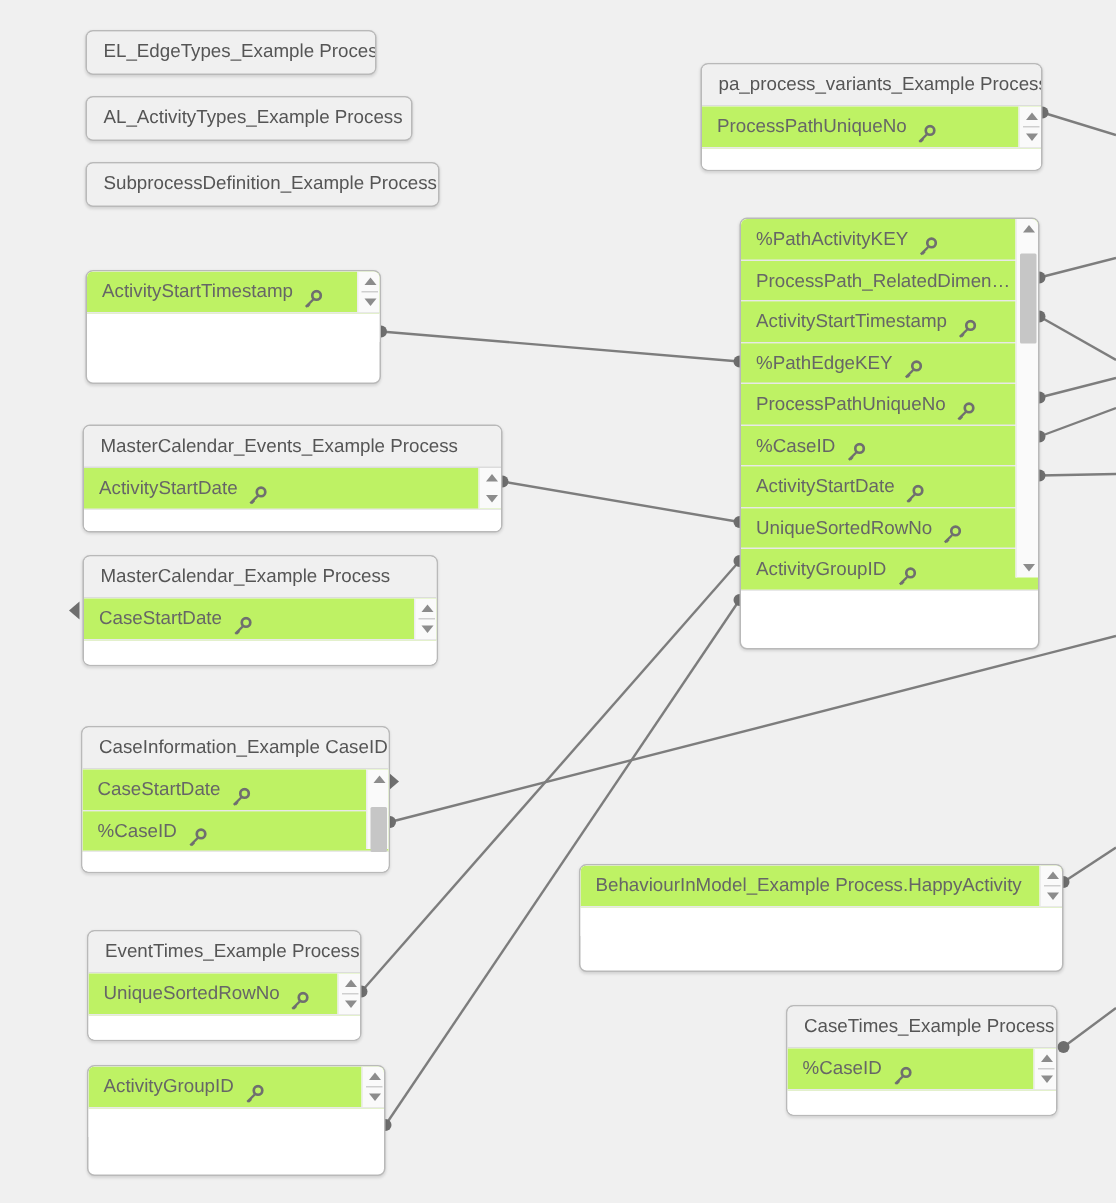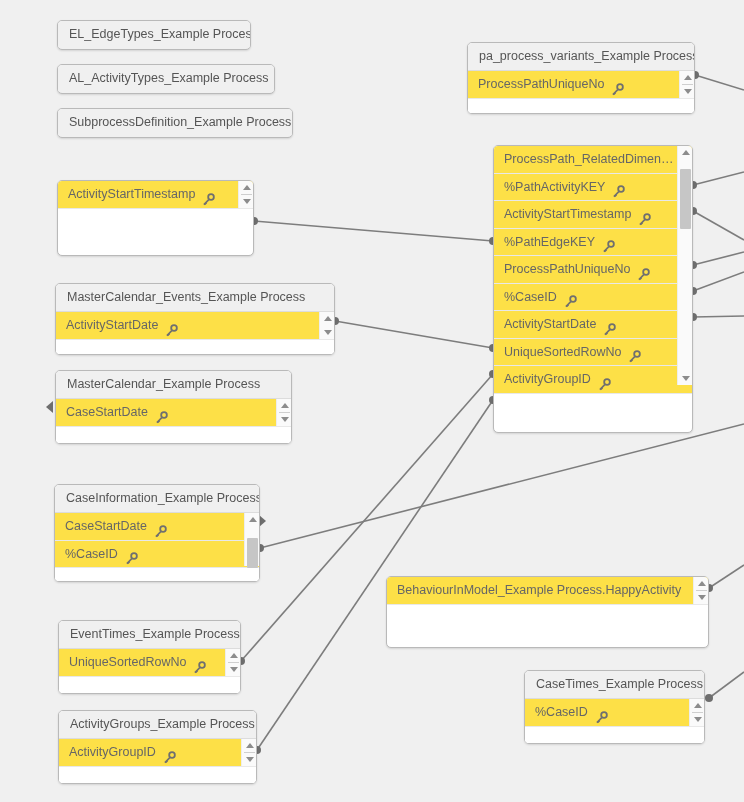--- a/index.html
+++ b/index.html
@@ -81,21 +81,21 @@
     font-size: 12.5px;
     color: #666666;
     height: 26.5px;
     line-height: 26.5px;
     padding: 0 10px;
     border-bottom: 1px solid #e8e8e8;
     white-space: nowrap;
     overflow: hidden;
     display: flex;
     align-items: center;
-    background: #fde047;
+    background: #bef264;
   }
   .field:last-child { border-bottom: 1px solid #e8e8e8; }
   .field-label { display: inline-block; }
   .key-icon {
     display: inline-block;
     width: 13px;
     height: 13px;
     margin-left: 7px;
     flex: 0 0 auto;
     position: relative;
@@ -248,31 +248,31 @@
               <i></i>
             </div>
             <div class="sb-divider" style="top: 13px;"></div>
           </div>
         </div>
       </div>
       <div class="tbl" style="left: 493px; top: 145px; width: 200px; height: 288px;">
         <div class="tbl-body">
           <div class="fields">
             <div class="field" style="padding-right: 20px;">
+              <span class="field-label">%PathActivityKEY</span>
+              <span class="key-icon"><svg viewBox="0 0 16 16" width="13" height="13" aria-hidden="true">
+                  <g fill="#6f6f6f">
+                    <circle cx="11.1" cy="4.9" r="3.5" fill="none" stroke="#6f6f6f" stroke-width="2.2"></circle>
+                    <rect x="1.0" y="10.3" width="8.6" height="1.9" transform="rotate(-45 5.3 11.2)"></rect>
+                    <rect x="3.0" y="12.1" width="3.0" height="1.8" transform="rotate(-45 4.5 13.0)"></rect>
+                  </g>
+                </svg></span>
+            </div>
+            <div class="field" style="padding-right: 20px;">
               <span class="field-label">ProcessPath_RelatedDimen…</span>
-            </div>
-            <div class="field" style="padding-right: 20px;">
-              <span class="field-label">%PathActivityKEY</span>
-              <span class="key-icon"><svg viewBox="0 0 16 16" width="13" height="13" aria-hidden="true">
-                  <g fill="#6f6f6f">
-                    <circle cx="11.1" cy="4.9" r="3.5" fill="none" stroke="#6f6f6f" stroke-width="2.2"></circle>
-                    <rect x="1.0" y="10.3" width="8.6" height="1.9" transform="rotate(-45 5.3 11.2)"></rect>
-                    <rect x="3.0" y="12.1" width="3.0" height="1.8" transform="rotate(-45 4.5 13.0)"></rect>
-                  </g>
-                </svg></span>
             </div>
             <div class="field" style="padding-right: 20px;">
               <span class="field-label">ActivityStartTimestamp</span>
               <span class="key-icon"><svg viewBox="0 0 16 16" width="13" height="13" aria-hidden="true">
                   <g fill="#6f6f6f">
                     <circle cx="11.1" cy="4.9" r="3.5" fill="none" stroke="#6f6f6f" stroke-width="2.2"></circle>
                     <rect x="1.0" y="10.3" width="8.6" height="1.9" transform="rotate(-45 5.3 11.2)"></rect>
                     <rect x="3.0" y="12.1" width="3.0" height="1.8" transform="rotate(-45 4.5 13.0)"></rect>
                   </g>
                 </svg></span>
@@ -423,21 +423,21 @@
               <i></i>
             </div>
             <div class="sb-arrow down">
               <i></i>
             </div>
             <div class="sb-divider" style="top: 13px;"></div>
           </div>
         </div>
       </div>
       <div class="tbl" style="left: 54px; top: 484px; width: 206px; height: 98px;">
-        <div class="tbl-title">CaseInformation_Example Process</div>
+        <div class="tbl-title">CaseInformation_Example CaseID</div>
         <div class="tbl-body">
           <div class="fields">
             <div class="field" style="padding-right: 20px;">
               <span class="field-label">CaseStartDate</span>
               <span class="key-icon"><svg viewBox="0 0 16 16" width="13" height="13" aria-hidden="true">
                   <g fill="#6f6f6f">
                     <circle cx="11.1" cy="4.9" r="3.5" fill="none" stroke="#6f6f6f" stroke-width="2.2"></circle>
                     <rect x="1.0" y="10.3" width="8.6" height="1.9" transform="rotate(-45 5.3 11.2)"></rect>
                     <rect x="3.0" y="12.1" width="3.0" height="1.8" transform="rotate(-45 4.5 13.0)"></rect>
                   </g>
@@ -487,21 +487,20 @@
               <i></i>
             </div>
             <div class="sb-arrow down">
               <i></i>
             </div>
             <div class="sb-divider" style="top: 13px;"></div>
           </div>
         </div>
       </div>
       <div class="tbl" style="left: 58px; top: 710px; width: 199px; height: 74px;">
-        <div class="tbl-title">ActivityGroups_Example Process</div>
         <div class="tbl-body">
           <div class="fields">
             <div class="field" style="padding-right: 20px;">
               <span class="field-label">ActivityGroupID</span>
               <span class="key-icon"><svg viewBox="0 0 16 16" width="13" height="13" aria-hidden="true">
                   <g fill="#6f6f6f">
                     <circle cx="11.1" cy="4.9" r="3.5" fill="none" stroke="#6f6f6f" stroke-width="2.2"></circle>
                     <rect x="1.0" y="10.3" width="8.6" height="1.9" transform="rotate(-45 5.3 11.2)"></rect>
                     <rect x="3.0" y="12.1" width="3.0" height="1.8" transform="rotate(-45 4.5 13.0)"></rect>
                   </g>

